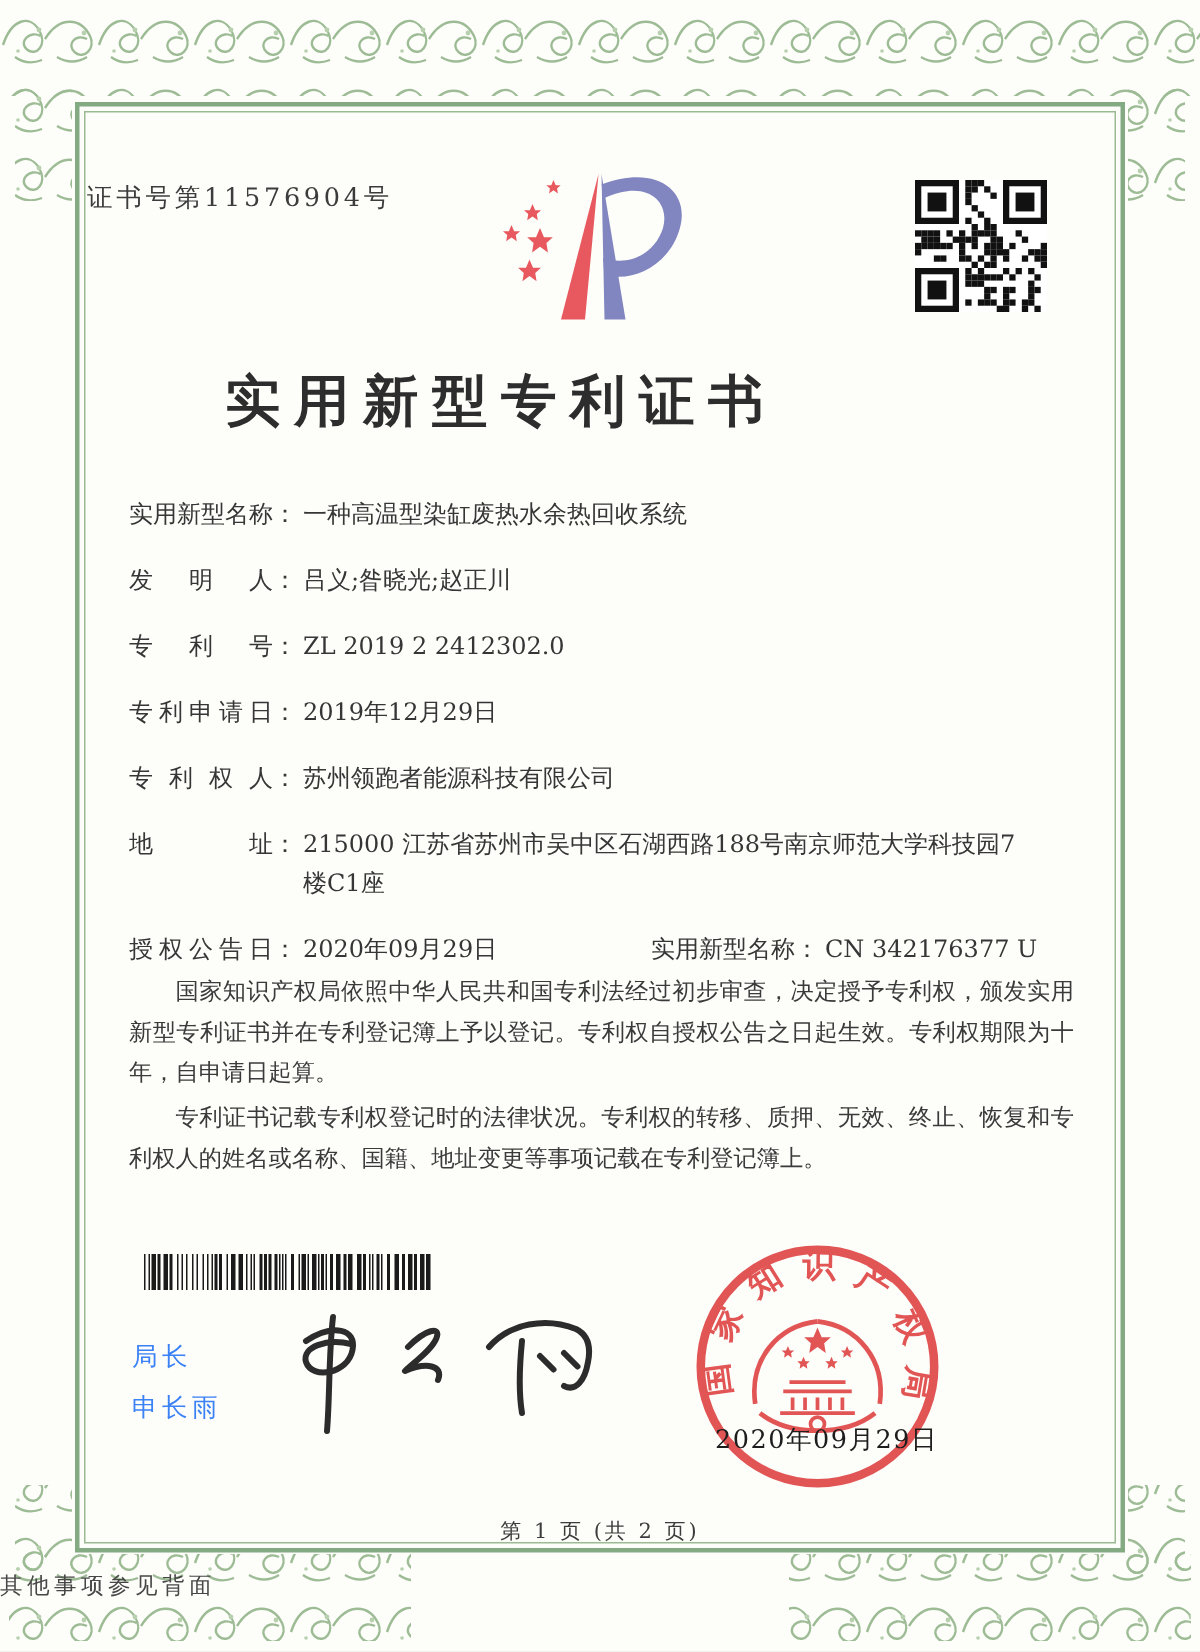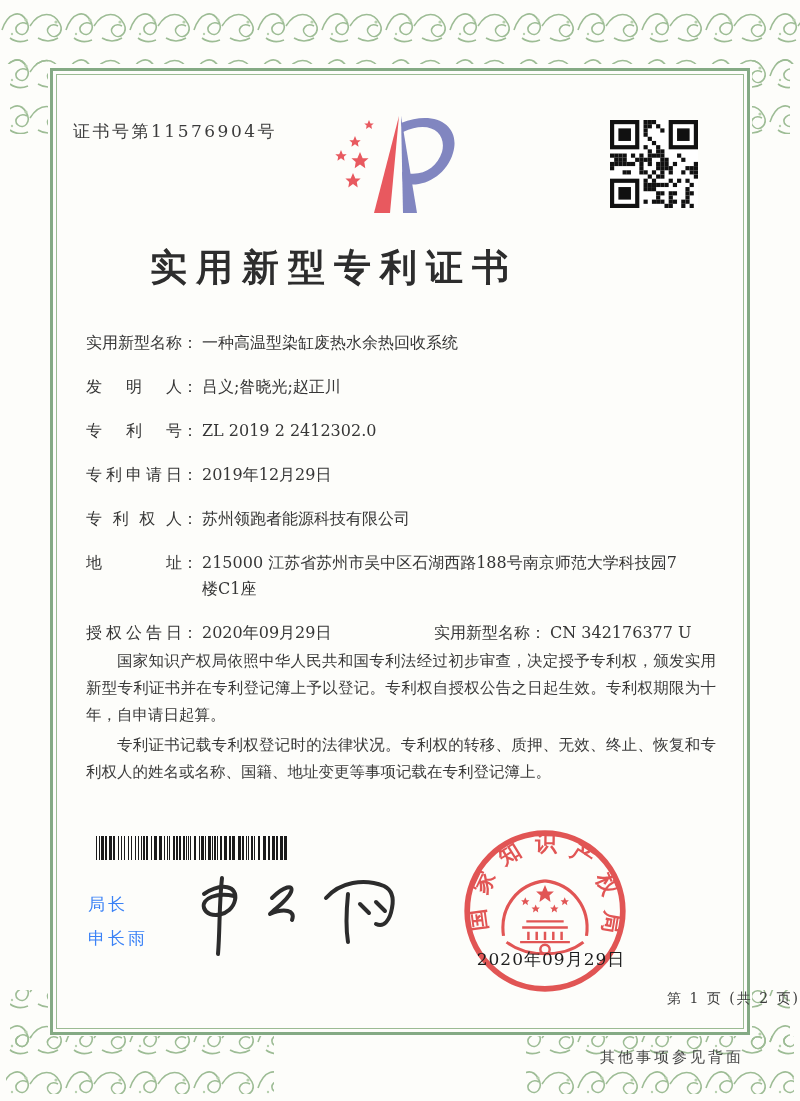--- a/index.html
+++ b/index.html
@@ -4,21 +4,21 @@
 <style>
   html,body{margin:0;padding:0;background:#e8e8e4;}
   #page{position:relative;width:800px;height:1101px;margin:0 auto;background:#fdfdfa;
         font-family:"DejaVu Serif",serif;color:#333;overflow:hidden;}
   .abs{position:absolute;}
   
   #frame{position:absolute;left:50px;top:68px;width:700px;height:967px;
          border:3px solid #84aa84;box-sizing:border-box;}
   #frame-inner{position:absolute;inset:3px;border:1px solid #9bbb93;}
   
-  #cert-no{left:73px;top:120px;font-size:17px;letter-spacing:2.5px;color:#3c3c3c;}
+  #cert-no{left:58px;top:120px;font-size:17px;letter-spacing:2.5px;color:#3c3c3c;}
   #logo{left:333px;top:111px;width:140px;height:106px;}
   #qr{left:610px;top:120px;width:88px;height:88px;background:#fff;}
   #title{left:0;top:243px;width:668px;text-align:center;font-size:37px;font-weight:bold;
          letter-spacing:9px;color:#2d2d2d;}
   
   #fields{left:86px;top:330px;width:636px;font-size:16px;color:#363636;}
   .frow{margin-bottom:18px;line-height:26px;}
   .lbl{display:inline-block;width:96px;text-align:justify;text-align-last:justify;vertical-align:top;}
   .colon{vertical-align:top;}
   .val{display:inline-block;vertical-align:top;margin-left:4px;max-width:480px;}
@@ -32,23 +32,23 @@
   
   #director{left:88px;top:893px;font-family:"DejaVu Sans","Liberation Sans",sans-serif;
             font-size:17px;letter-spacing:3px;color:#3b82f6;}
   #director div{margin-bottom:11px;}
   #signature{left:188px;top:864px;width:215px;height:96px;}
   
   #seal{left:462px;top:828px;width:166px;height:166px;opacity:.92;}
   #seal-date{left:456px;top:948px;width:190px;text-align:center;font-size:17px;
              letter-spacing:1px;color:#1d1d1d;z-index:5;}
   
-  #page-info{left:0;top:990px;width:800px;text-align:right;font-size:14px;
+  #page-info{left:0;top:1012px;width:800px;text-align:center;font-size:14px;
              letter-spacing:2px;color:#3c3c3c;}
-  #footer-note{left:0;top:1048px;width:744px;text-align:right;font-size:15px;
+  #footer-note{left:0;top:1048px;width:744px;text-align:left;font-size:15px;
                letter-spacing:3px;color:#474747;}
   svg{display:block;}
 </style>
 </head>
 <body>
 
 <div id="page">
 
   <svg class="abs" style="left:0;top:0;width:800px;height:1101px" aria-hidden="true">
     <defs>

